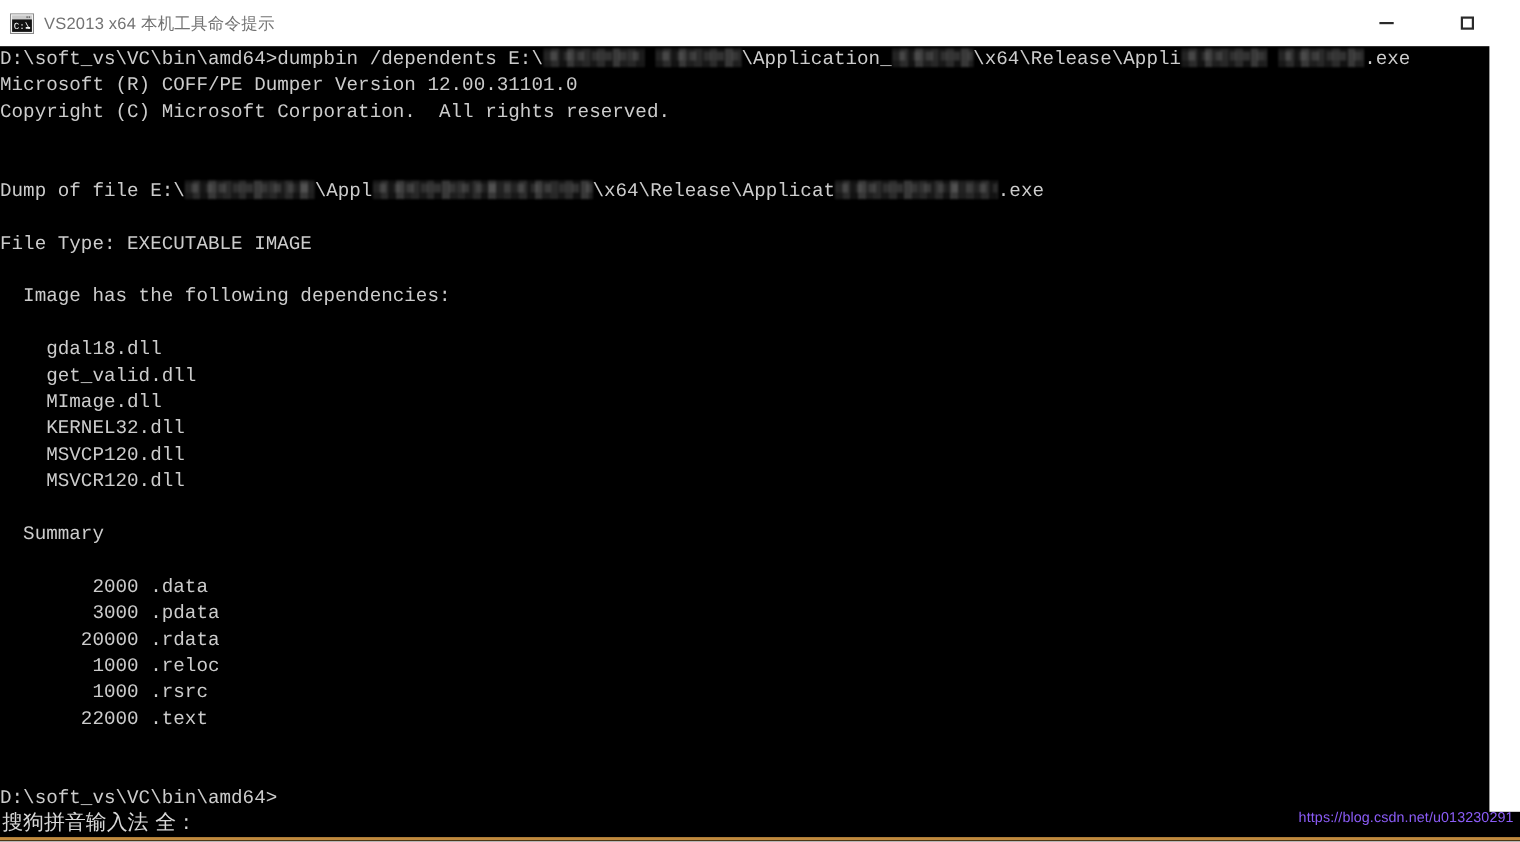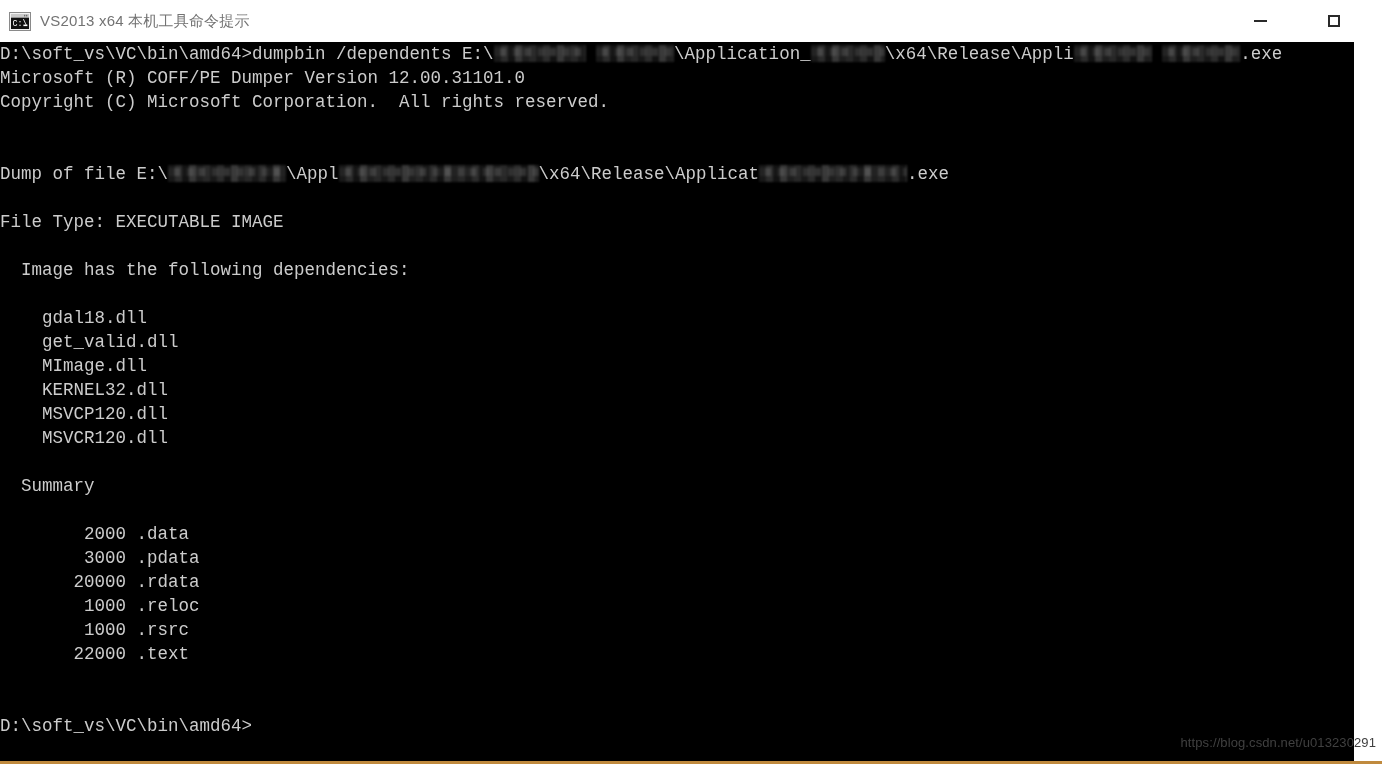--- a/index.html
+++ b/index.html
@@ -161,21 +161,21 @@
     background: #c08a3e;
   }
 
   
   #watermark {
     position: absolute;
     right: 6px;
     top: 735px;
     font-family: "Liberation Sans", sans-serif;
     font-size: 13px;
-    color: #404040;
+    color: #8b5cf6;
     white-space: nowrap;
     letter-spacing: .1px;
   }
 </style>
 </head>
 <body>
 
 <div id="screen">
 
   <div id="titlebar">
@@ -199,18 +199,21 @@
       <button class="wc-btn" id="wc-max">
         <span class="wc-maximize-glyph"></span>
       </button>
     </div>
   </div>
 
   <div id="console">
     <div id="console-text"><div class="crow"><span>D:\soft_vs\VC\bin\amd64&gt;dumpbin /dependents E:\</span><span class="redact" style="width: 92px;"></span><span> </span><span class="redact" style="width: 78px;"></span><span>\Application_</span><span class="redact" style="width: 74px;"></span><span>\x64\Release\Appli</span><span class="redact" style="width: 78px;"></span><span> </span><span class="redact" style="width: 78px;"></span><span>.exe</span></div><div class="crow"><span>Microsoft (R) COFF/PE Dumper Version 12.00.31101.0</span></div><div class="crow"><span>Copyright (C) Microsoft Corporation.  All rights reserved.</span></div><div class="crow blank"> </div><div class="crow blank"> </div><div class="crow"><span>Dump of file E:\</span><span class="redact" style="width: 118px;"></span><span>\Appl</span><span class="redact" style="width: 200px;"></span><span>\x64\Release\Applicat</span><span class="redact" style="width: 148px;"></span><span>.exe</span></div><div class="crow blank"> </div><div class="crow"><span>File Type: EXECUTABLE IMAGE</span></div><div class="crow blank"> </div><div class="crow"><span>  Image has the following dependencies:</span></div><div class="crow blank"> </div><div class="crow"><span>    gdal18.dll</span></div><div class="crow"><span>    get_valid.dll</span></div><div class="crow"><span>    MImage.dll</span></div><div class="crow"><span>    KERNEL32.dll</span></div><div class="crow"><span>    MSVCP120.dll</span></div><div class="crow"><span>    MSVCR120.dll</span></div><div class="crow blank"> </div><div class="crow"><span>  Summary</span></div><div class="crow blank"> </div><div class="crow"><span>        2000 .data</span></div><div class="crow"><span>        3000 .pdata</span></div><div class="crow"><span>       20000 .rdata</span></div><div class="crow"><span>        1000 .reloc</span></div><div class="crow"><span>        1000 .rsrc</span></div><div class="crow"><span>       22000 .text</span></div><div class="crow blank"> </div><div class="crow blank"> </div><div class="crow"><span>D:\soft_vs\VC\bin\amd64&gt;</span></div></div>
   </div>
 
+  <div id="ime-strip">
+    <span id="ime-text">搜狗拼音输入法 全 :</span>
+  </div>
 
   <div id="watermark">https://blog.csdn.net/u013230291</div>
 
   <div id="bottom-rule"></div>
 
 </div>
 
 </body></html>

